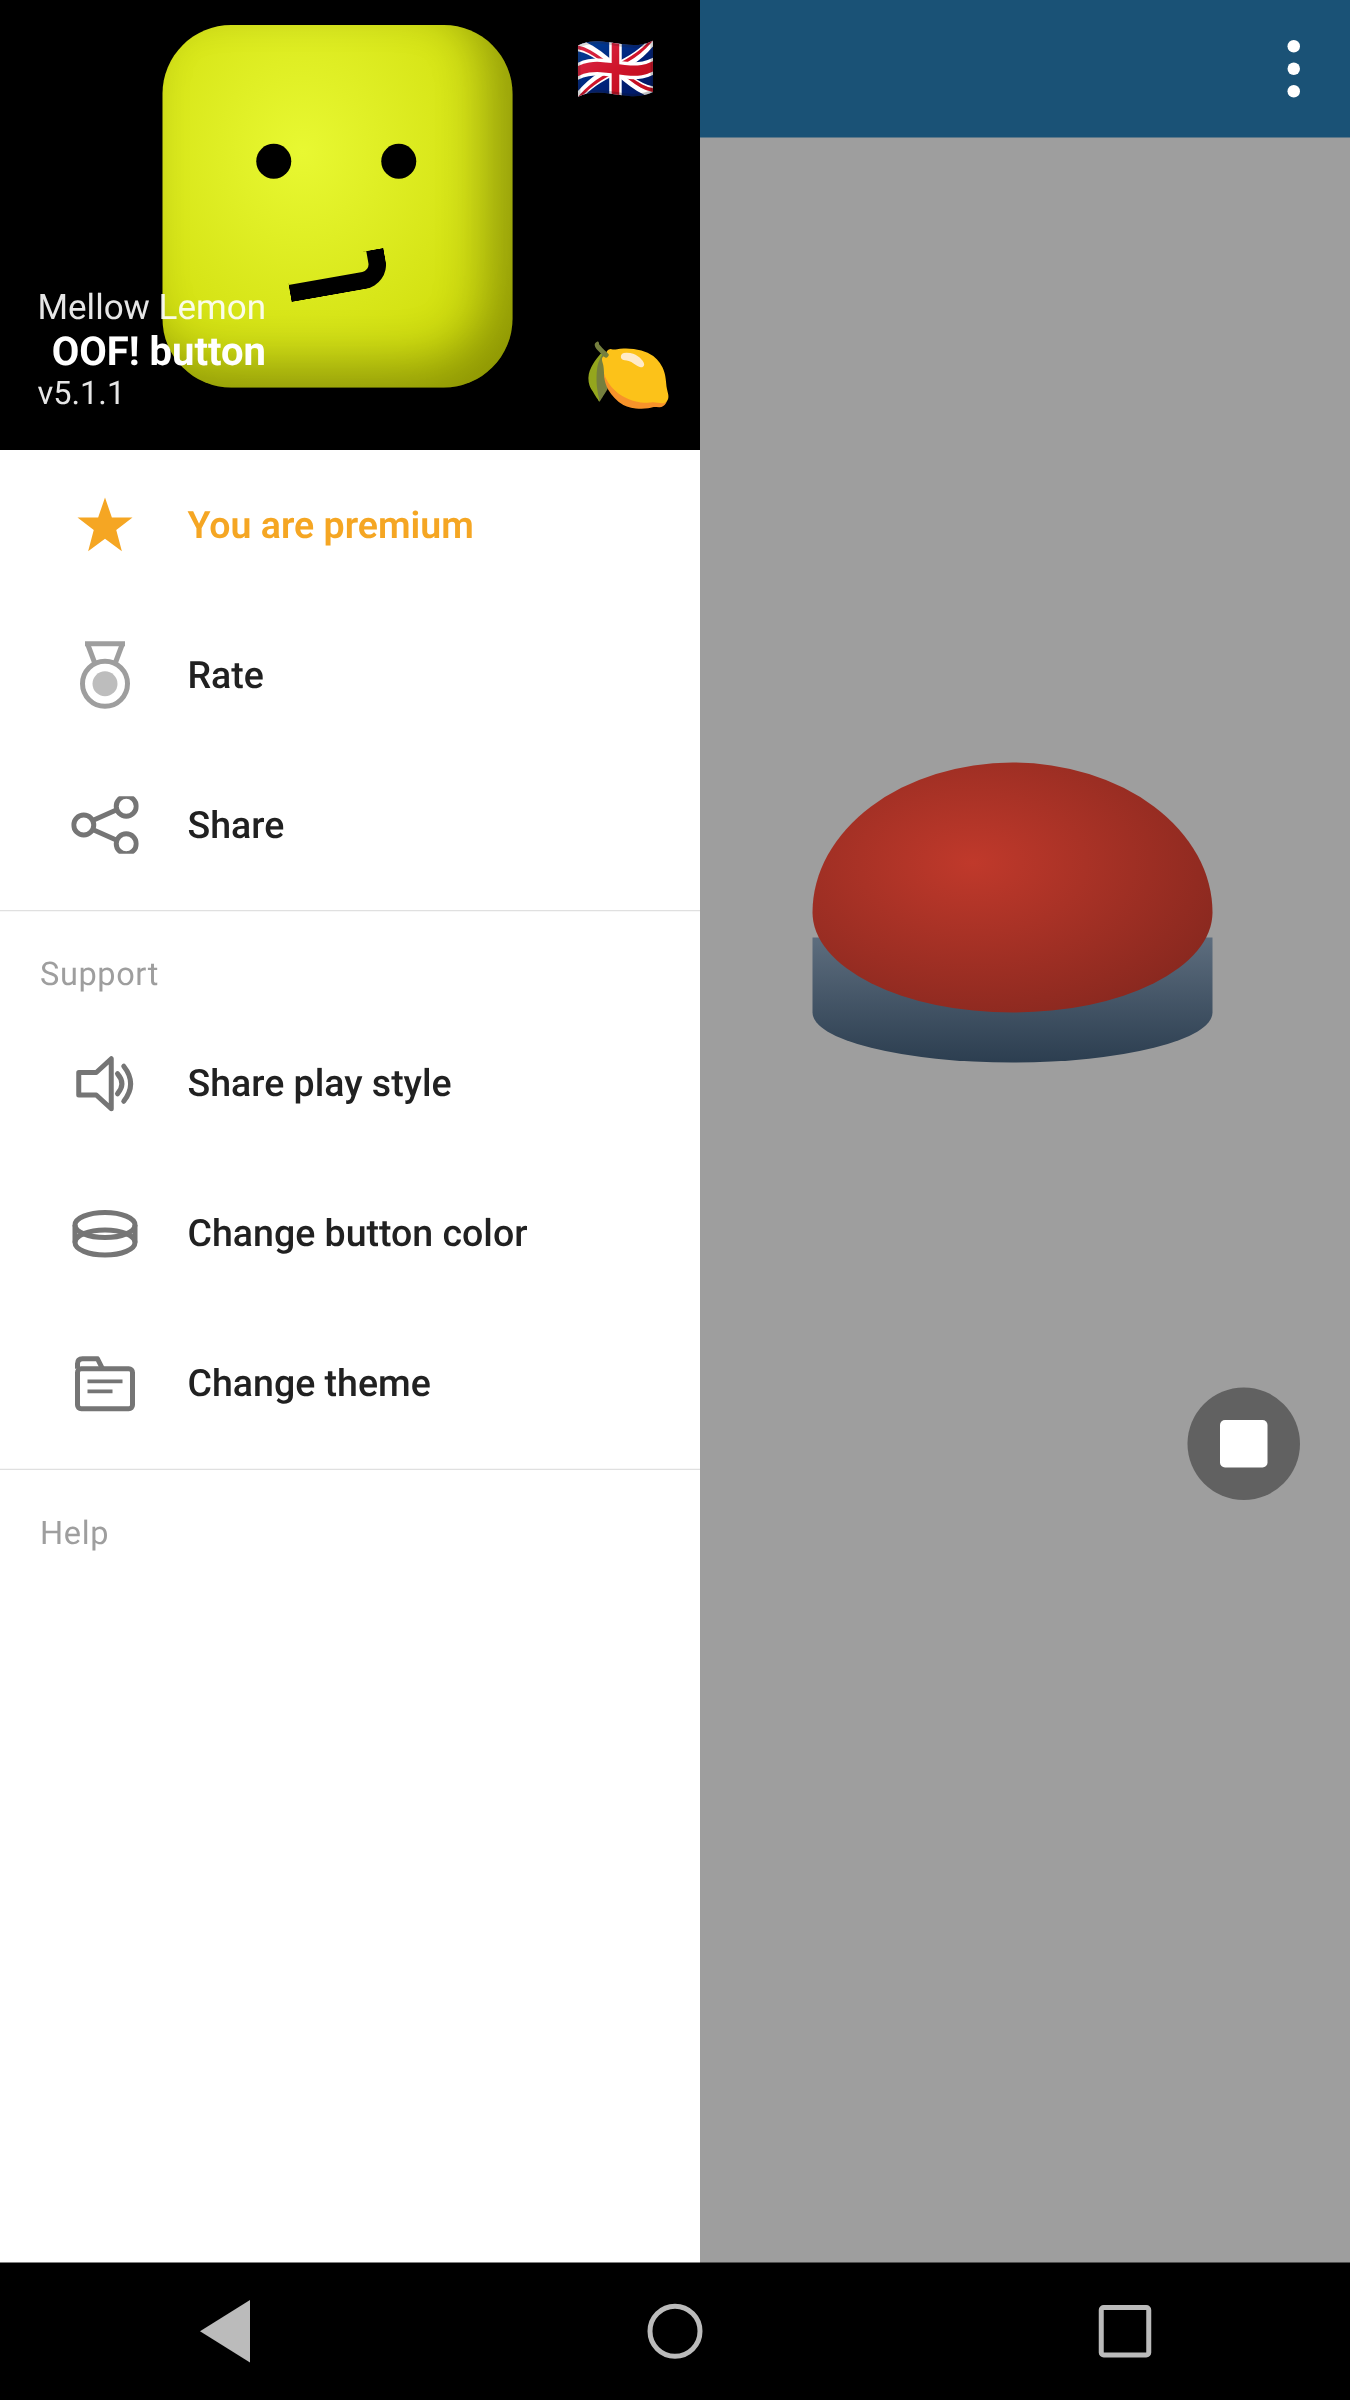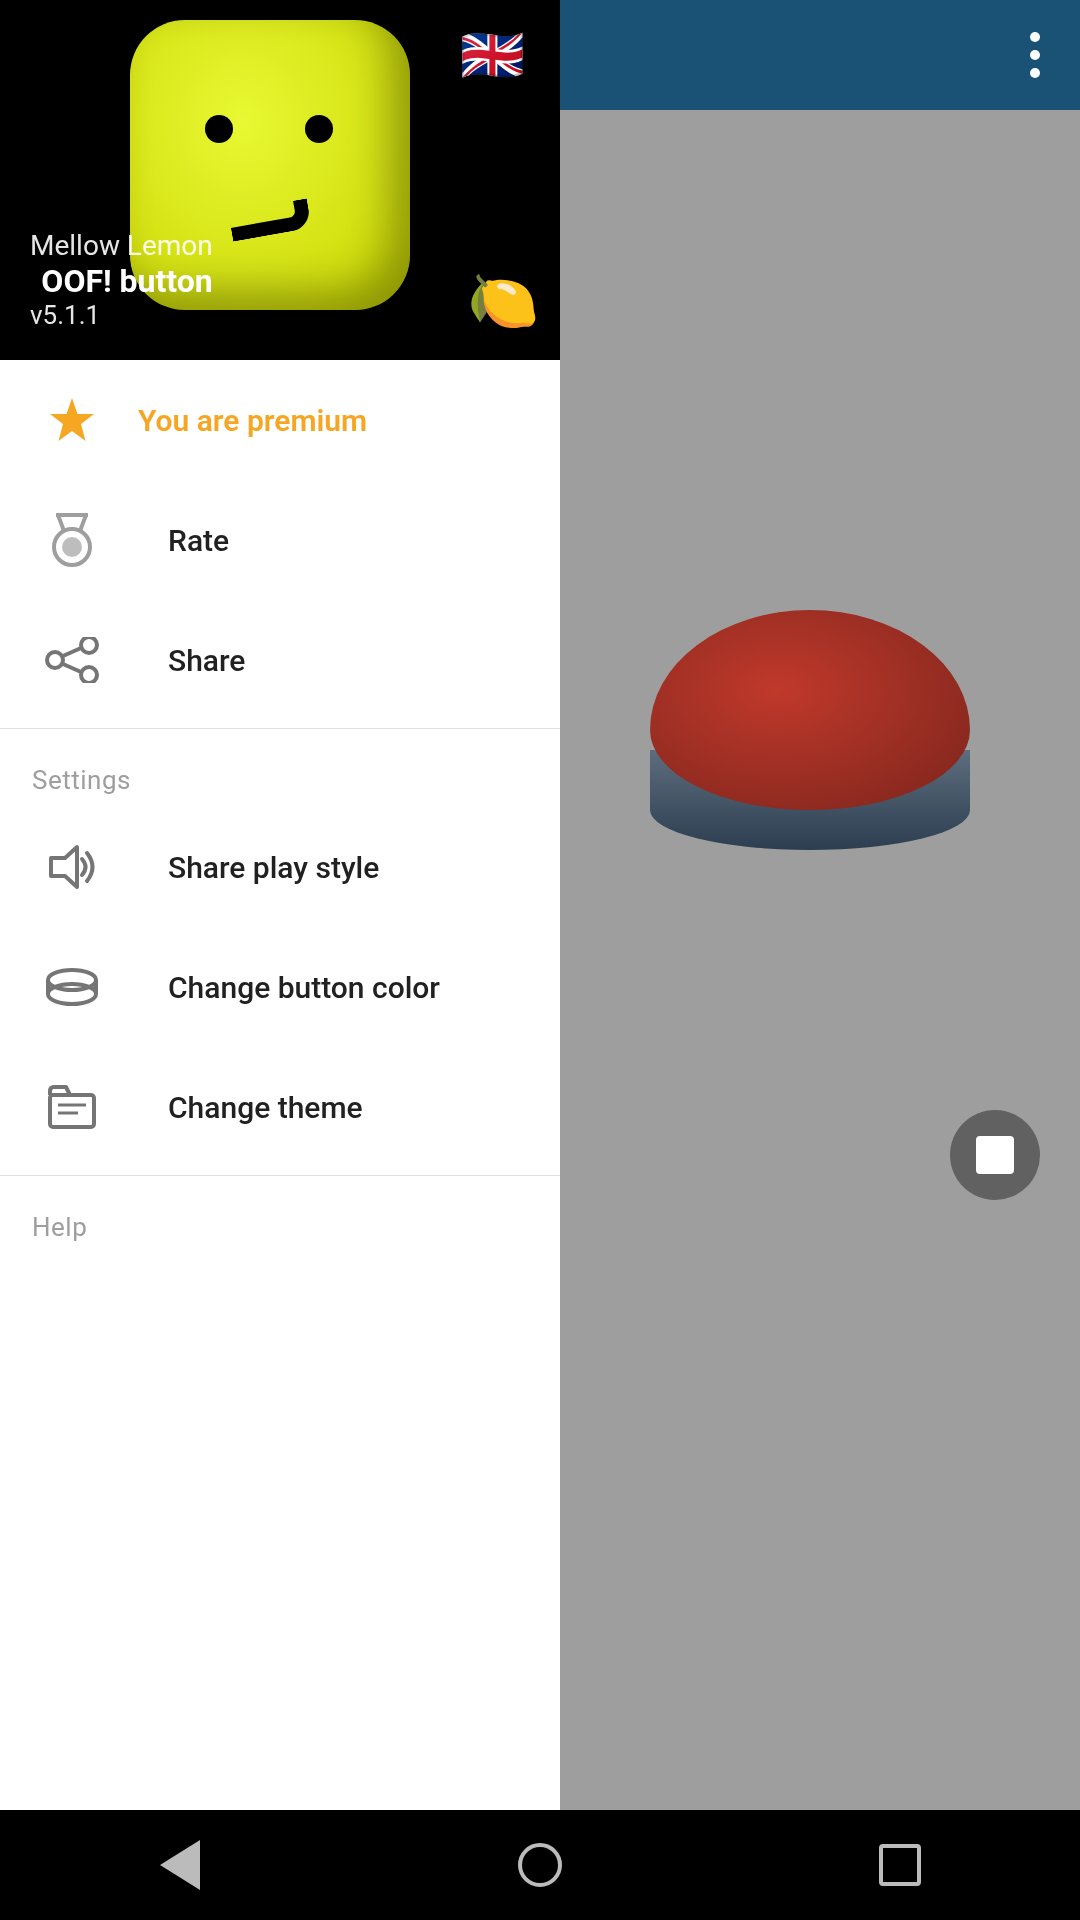--- a/index.html
+++ b/index.html
@@ -247,40 +247,39 @@
       padding: 28px 32px 12px 32px;
       font-size: 26px;
       color: #9e9e9e;
       font-weight: 400;
       letter-spacing: 0.5px;
     }
 
     .menu-item {
       display: flex;
       align-items: center;
-      padding: 24px 36px;
+      padding: 24px 48px;
       cursor: pointer;
       min-height: 90px;
     }
 
     .menu-icon {
       width: 72px;
       height: 72px;
       display: flex;
       align-items: center;
       justify-content: center;
       margin-right: 30px;
       flex-shrink: 0;
     }
 
     .menu-label {
       font-size: 30px;
       font-weight: 500;
       color: #212121;
-      margin-left: 30px;
     }
 
     .menu-label-premium {
       font-size: 30px;
       font-weight: 600;
       color: #f5a623;
     }
 
     .divider {
       height: 1px;
@@ -419,21 +418,21 @@
         <circle cx="44" cy="38" r="8" fill="none" stroke="#757575" stroke-width="4"></circle>
         <line x1="18" y1="19" x2="36" y2="11" stroke="#757575" stroke-width="4"></line>
         <line x1="18" y1="27" x2="36" y2="35" stroke="#757575" stroke-width="4"></line>
       </svg>
     </div>
     <span class="menu-label">Share</span>
   </div>
 
   <div class="divider"></div>
 
-  <div class="menu-section-label">Settings</div>
+  <div class="menu-section-label">Support</div>
 
   <div class="menu-item">
     <div class="menu-icon">
       <svg width="58" height="52" viewBox="0 0 58 52">
 
         <polygon points="8,17 22,17 34,6 34,46 22,35 8,35" fill="none" stroke="#757575" stroke-width="4" stroke-linejoin="round"></polygon>
 
         <path d="M39,18 Q46,26 39,34" fill="none" stroke="#757575" stroke-width="4" stroke-linecap="round"></path>
         <path d="M44,12 Q55,26 44,40" fill="none" stroke="#757575" stroke-width="4" stroke-linecap="round"></path>
       </svg>

